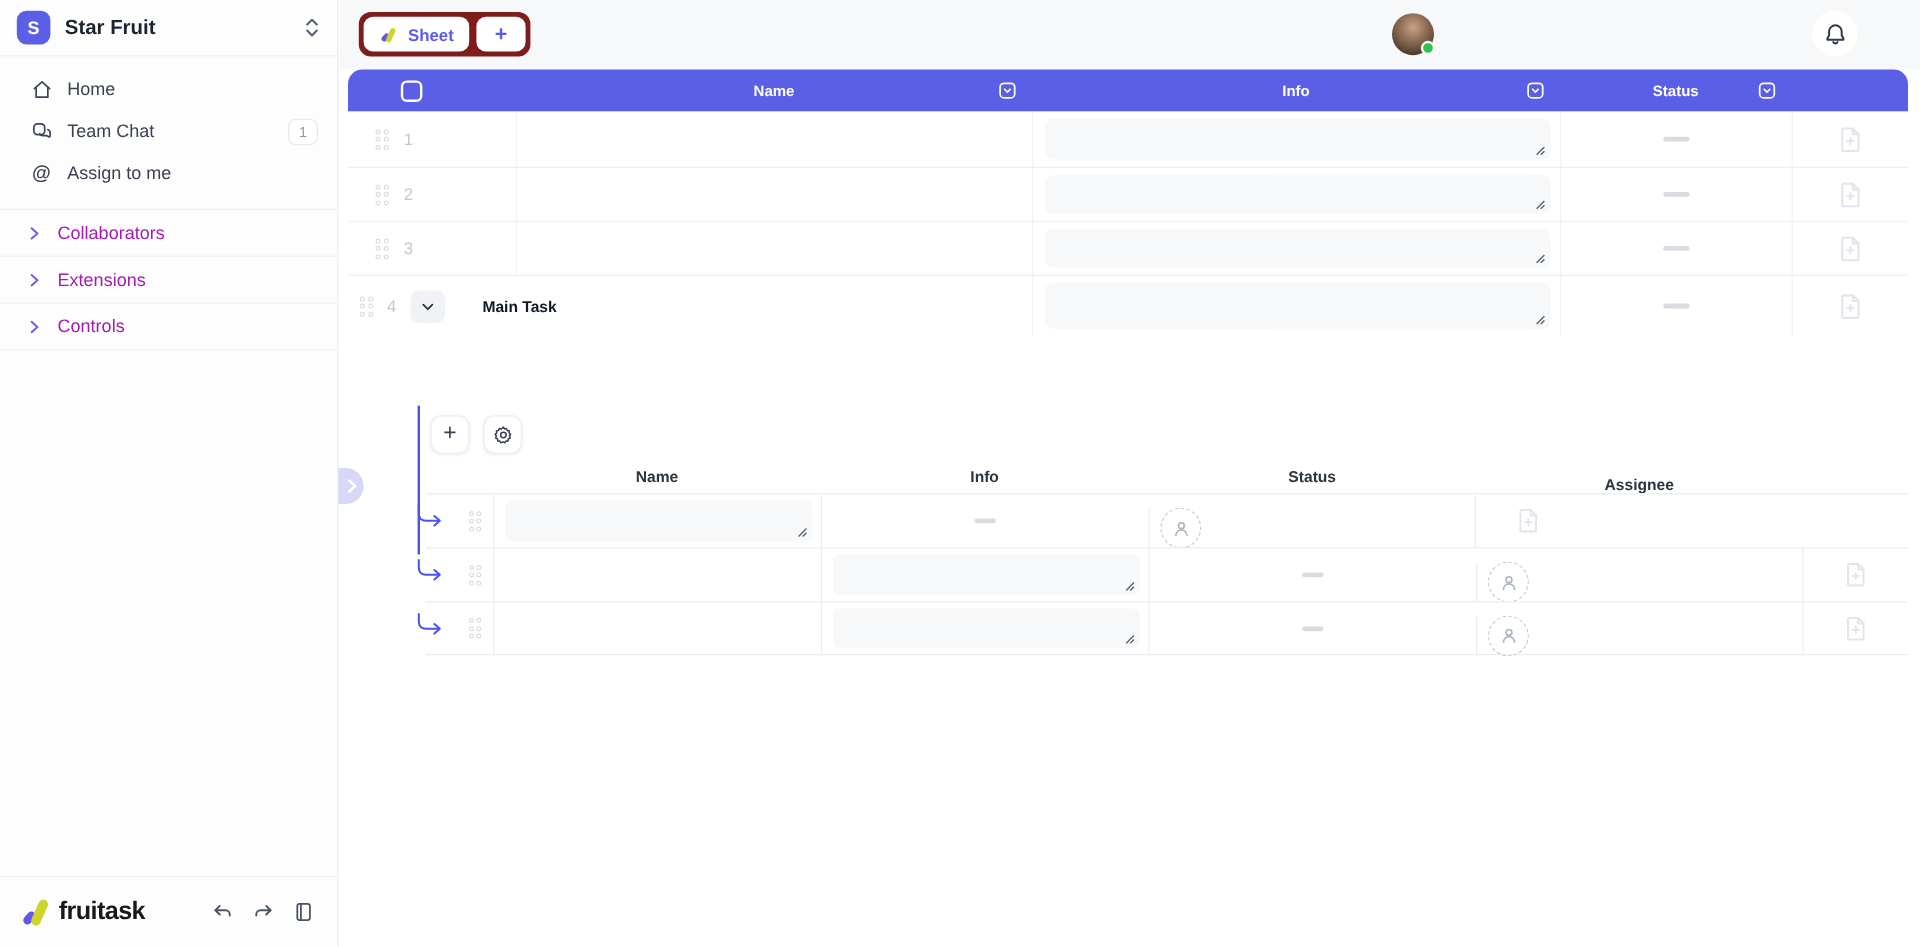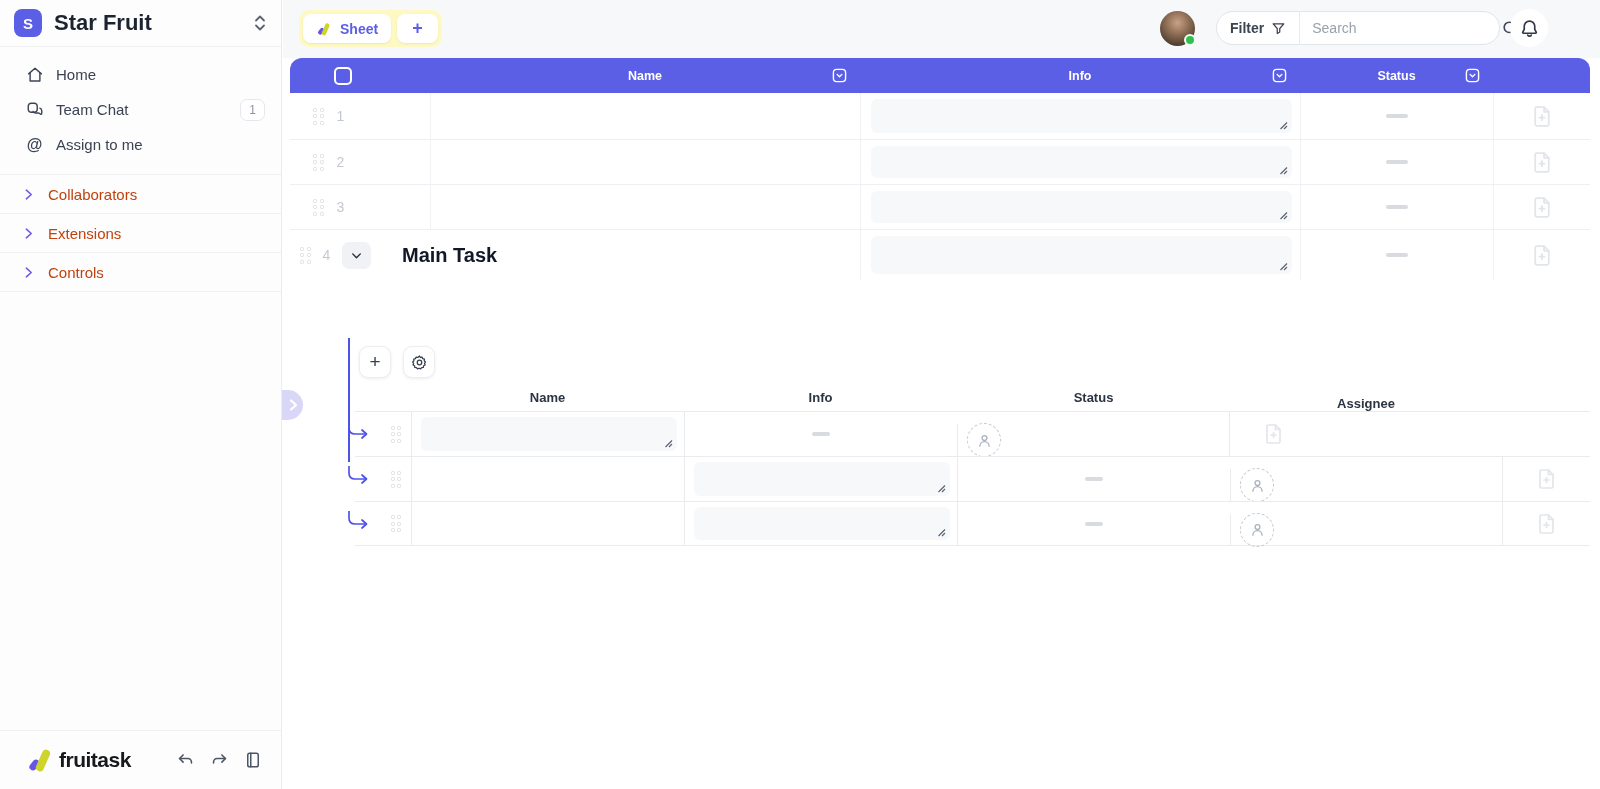--- a/index.html
+++ b/index.html
@@ -4,47 +4,47 @@
 <style>
   * { box-sizing: border-box; margin: 0; padding: 0; }
   html,body { width:1600px; height:789px; }
   body { font-family: "Liberation Sans", sans-serif; background:#fff; overflow:hidden; }
   .frame { position:relative; width:1600px; height:789px; background:#fff; }
 
   
   .sidebar { position:absolute; left:0; top:0; width:282px; height:789px; background:#fdfdfe; border-right:1px solid #e9ebee; }
   .ws-header { display:flex; align-items:center; gap:12px; height:47px; padding:0 14px; border-bottom:1px solid #eef0f2; }
   .ws-logo { width:28px; height:28px; border-radius:8px; background:#5b5fe6; color:#fff; font-size:15px; font-weight:bold; display:flex; align-items:center; justify-content:center; }
-  .ws-name { font-size:22px; font-weight:700; color:#1c2430; flex:1; }
+  .ws-name { font-size:17px; font-weight:700; color:#1c2430; flex:1; }
   .ws-switch { color:#5a6372; display:flex; }
   .nav { padding:10px 0 12px; border-bottom:1px solid #eef0f2; }
   .nav-item { display:flex; align-items:center; gap:12px; height:35px; padding:0 16px 0 25px; color:#3b4252; font-size:15px; cursor:pointer; }
   .nav-item .nicon { width:19px; height:19px; display:flex; align-items:center; justify-content:center; color:#3c4456; }
   .nav-label { flex:1; }
   .nav-badge { min-width:25px; height:22px; border:1px solid #e4e7eb; border-radius:7px; background:#fff; color:#8d95a1; font-size:12px; display:flex; align-items:center; justify-content:center; padding:0 6px; }
-  .section { display:flex; align-items:center; gap:13px; height:39px; padding:0 16px 0 22px; border-bottom:1px solid #eef0f2; color:#c2410c; font-size:15px; cursor:pointer;text-align:right; }
+  .section { display:flex; align-items:center; gap:13px; height:39px; padding:0 16px 0 22px; border-bottom:1px solid #eef0f2; color:#a21caf; font-size:15px; cursor:pointer;text-align:right; }
   .chev-r { display:flex; }
-  .sb-footer { position:absolute; left:0; bottom:0; width:100%; height:59px; border-top:1px solid #eef0f2; display:flex; align-items:center; padding:0 18px 0 30px; }
+  .sb-footer { position:absolute; left:0; bottom:0; width:100%; height:59px; border-top:1px solid #eef0f2; display:flex; align-items:center; padding:0 18px 0 20px; }
   .brand { display:flex; align-items:center; gap:6px; flex:1; }
   .brand-name { font-size:21px; font-weight:800; color:#17191c; letter-spacing:-0.5px; }
   .footer-icons { display:flex; align-items:center; gap:14px; color:#4b5563; }
   .fi { width:20px; height:20px; display:flex; align-items:center; justify-content:center; cursor:pointer; }
 
   
   .mark { position:relative; width:23px; height:25px; display:inline-block; }
   .mark .m1 { position:absolute; left:1px; top:11px; width:7px; height:12px; background:#6456e8; border-radius:4px; transform:rotate(40deg); }
   .mark .m2 { position:absolute; left:9px; top:1px; width:8px; height:23px; background:#cdd42c; border-radius:4px; transform:rotate(24deg); }
   .mark.small { transform:scale(0.74); transform-origin:center; }
 
   
   .collapse-handle { position:absolute; left:282px; top:390px; width:21px; height:30px; background:#d9d7f8; border-radius:0 15px 15px 0; display:flex; align-items:center; justify-content:center; color:#fff; cursor:pointer; }
 
   
   .topbar { position:absolute; left:283px; top:0; width:1317px; height:58px; background:#f7f8f9; display:flex; align-items:center; }
-  .tabgroup { position:absolute; left:16px; top:10px; height:37px; background:#fef9c3; border-radius:10px; display:flex; align-items:center; gap:6px; padding:4px; }
+  .tabgroup { position:absolute; left:16px; top:10px; height:37px; background:#7f1d1d; border-radius:10px; display:flex; align-items:center; gap:6px; padding:4px; }
   .tab { height:29px; background:#fff; border-radius:8px; box-shadow:0 1px 2px rgba(20,24,40,.08); display:flex; align-items:center; gap:7px; padding:0 13px; cursor:pointer; }
   .tab-label { color:#5b5fe6; font-size:14px; font-weight:700; }
   .tab-add { width:41px; height:29px; background:#fff; border-radius:8px; box-shadow:0 1px 2px rgba(20,24,40,.08); color:#5b5fe6; font-size:18px; font-weight:600; display:flex; align-items:center; justify-content:center; cursor:pointer; }
   .avatar-wrap { position:absolute; left:877px; top:11px; width:35px; height:35px; }
   .avatar { width:35px; height:35px; border-radius:50%; background:radial-gradient(circle at 50% 34%, #c9a287 0%, #8a6a52 42%, #30271f 95%); }
   .online-dot { position:absolute; right:-1px; bottom:0; width:12px; height:12px; border-radius:50%; background:#2fc14e; border:2px solid #f7f8f9; }
   .searchbar { position:absolute; left:933px; top:11px; width:284px; height:34px; background:#fff; border:1px solid #e1e4e9; border-radius:17px; display:flex; align-items:center; }
   .filter-part { display:flex; align-items:center; gap:7px; padding:0 13px; height:100%; border-right:1px solid #e7eaee; cursor:pointer; }
   .filter-label { font-size:14px; font-weight:700; color:#3b4252; }
   .search-input { flex:1; border:none; outline:none; background:transparent; padding:0 8px 0 12px; font-size:14px; color:#39414f; font-family:"Liberation Sans", sans-serif; }
@@ -63,21 +63,21 @@
   .mrow .bl { border-left:1px solid #f0f2f5; }
   .mcell { display:flex; align-items:center; }
   .drag { display:grid; grid-template-columns:repeat(2,4px); grid-auto-rows:4px; gap:2.5px; }
   .drag i { border:1.3px solid #d9dce3; border-radius:1.5px; background:#fff; }
   .rownum { color:#c3c8d2; font-size:14px; }
   .ta { position:absolute; left:10px; right:8px; top:6px; bottom:6px; background:#f7f8fa; border-radius:6px; }
   .ta svg { position:absolute; right:4px; bottom:3px; }
   .dash { width:22px; height:4px; border-radius:2px; background:#d8dbe0; margin:0 auto; }
   .fileico { margin:0 auto; display:flex; color:#e2e5ea; }
   .expander { width:29px; height:27px; background:#f1f2f5; border-radius:7px; display:flex; align-items:center; justify-content:center; color:#252e3c; cursor:pointer; }
-  .maintask { font-size:20px; font-weight:700; color:#111827; }
+  .maintask { font-size:13px; font-weight:700; color:#111827; }
   .vline { position:absolute; left:348px; top:338px; width:1.6px; height:124px; background:#4d53e8; }
   .subctl { position:absolute; left:359px; top:346px; display:flex; gap:12px; }
   .ctl-btn { width:32px; height:32px; background:#fff; border:1px solid #eceef1; border-radius:9px; box-shadow:0 1px 3px rgba(25,30,50,.08); display:flex; align-items:center; justify-content:center; color:#374151; font-size:19px; cursor:pointer; }
   .subtable { position:absolute; left:355px; top:383px; width:1235px; }
   .shead { display:flex; height:28px; align-items:center; }
   .sh { display:flex; align-items:center; justify-content:center; color:#2b3442; font-size:13px; font-weight:700; }
   .s0 { width:56px; } .s1 { width:273px; } .s2 { width:273px; } .s3 { width:273px; } .s4 { width:272px;margin-top:12px; } .s5 { width:88px; }
   .srow { display:flex; height:45px; border-top:1px solid #e9ebef; background:#fff; position:relative; }
   .srow:last-child { border-bottom:1px solid #e9ebef; }
   .srow > div { position:relative; }
@@ -205,37 +205,20 @@
         <span class="tab-label">Sheet</span>
       </div>
       <div class="tab-add">+</div>
     </div>
 
     <div class="avatar-wrap">
       <div class="avatar"></div>
       <div class="online-dot"></div>
     </div>
 
-    <div class="searchbar">
-      <div class="filter-part">
-        <span class="filter-label">Filter</span>
-        <span style="display:flex;">
-          <svg width="15" height="15" viewBox="0 0 24 24" fill="none" stroke="#3b4252" stroke-width="2" stroke-linecap="round" stroke-linejoin="round">
-              <path d="M3.5 4.5h17l-6.5 7.5v5.5l-4 2.5v-8z"></path>
-            </svg>
-        </span>
-      </div>
-      <input class="search-input" type="text" placeholder="Search" style="">
-      <span class="search-ico">
-        <svg width="19" height="19" viewBox="0 0 24 24" fill="none" stroke="#3f4856" stroke-width="2" stroke-linecap="round">
-            <circle cx="10.5" cy="10.5" r="6.5"></circle>
-            <path d="M15.5 15.5 21 21"></path>
-          </svg>
-      </span>
-    </div>
 
     <div class="bell-btn">
       <span style="display:flex;">
         <svg width="21" height="21" viewBox="0 0 24 24" fill="none" stroke="#2f3947" stroke-width="1.9" stroke-linecap="round" stroke-linejoin="round">
             <path d="M12 3.5a6 6 0 0 0-6 6v3.6L4.4 16a.9.9 0 0 0 .8 1.4h13.6a.9.9 0 0 0 .8-1.4L18 13.1V9.5a6 6 0 0 0-6-6z"></path>
             <path d="M10 19.5a2.2 2.2 0 0 0 4 0"></path>
           </svg>
       </span>
     </div>
   </div>

